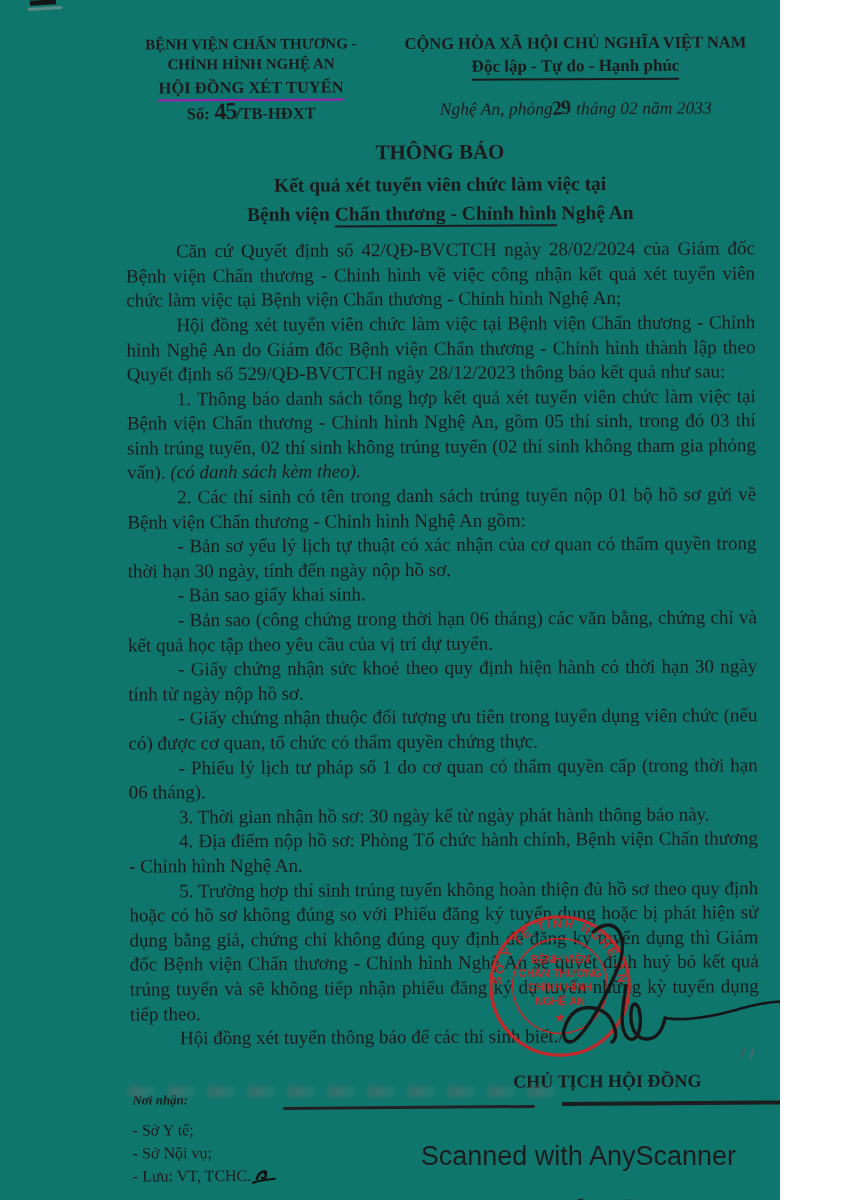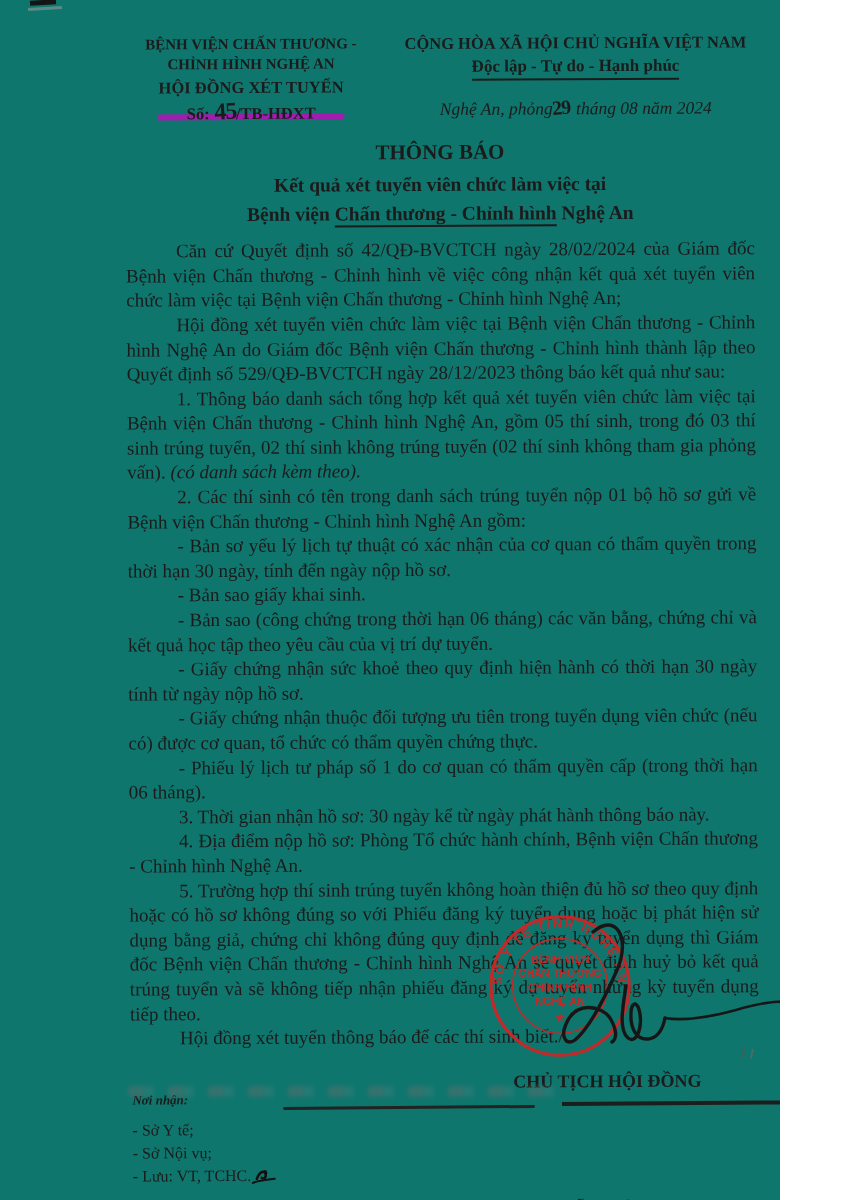--- a/index.html
+++ b/index.html
@@ -8,21 +8,21 @@
     font-family:"Liberation Serif","DejaVu Serif",serif;color:#1b1b1b;
   }
   .doc{
     position:absolute;left:0;top:0;width:849px;box-sizing:border-box;
     padding:34px 92px 0 128px;transform:rotate(-0.3deg);
   }
   
   .hdr{display:flex;align-items:flex-start;}
   .hdr-left{width:252px;text-align:center;font-weight:bold;font-size:15px;line-height:1.32;}
   .hdr-left .council{font-size:16.5px;margin-top:2px;}
-  .hdr-left .council span{border-bottom:6px solid #a21caf;padding-bottom:17px;}
+  .hdr-left .council span{border-bottom:2px solid #a21caf;padding-bottom:2px;}
   .doc-number{font-weight:bold;font-size:16.5px;margin-top:5px;}
   .hw{display:inline-block;font-weight:600;font-size:24px;line-height:14px;transform:rotate(-3deg);letter-spacing:-1px;}
   .hdr-right{flex:1;text-align:center;transform:translateX(10px);}
   .motto1{font-weight:bold;font-size:16.5px;}
   .motto2{font-weight:bold;font-size:17px;margin-top:3px;}
   .motto2 span{border-bottom:2px solid #1b1b1b;padding-bottom:2px;display:inline-block;}
   .dateline{font-style:italic;font-size:17.5px;margin-top:16px;}
   .hw2{display:inline-block;font-weight:600;font-size:20px;font-style:normal;transform:rotate(-5deg);margin:0 1px 0 0;letter-spacing:-1px;}
   
   .title{ text-align:center;margin-top:16px;}
@@ -69,21 +69,21 @@
     <div class="hdr">
       <div class="hdr-left">
         <div>BỆNH VIỆN CHẤN THƯƠNG -</div>
         <div>CHỈNH HÌNH NGHỆ AN</div>
         <div class="council"><span>HỘI ĐỒNG XÉT TUYỂN</span></div>
         <div class="doc-number"><span>Số:</span> <span class="hw">45</span><span>/TB-HĐXT</span></div>
       </div>
       <div class="hdr-right">
         <div class="motto1">CỘNG HÒA XÃ HỘI CHỦ NGHĨA VIỆT NAM</div>
         <div class="motto2"><span>Độc lập - Tự do - Hạnh phúc</span></div>
-        <div class="dateline"><span>Nghệ An, phỏng</span><span class="hw2">29</span><span> tháng 08 năm 2024</span></div>
+        <div class="dateline"><span>Nghệ An, phỏng</span><span class="hw2">29</span><span> tháng 02 năm 2033</span></div>
       </div>
     </div>
 
     <div class="title">
       <div class="t1">THÔNG BÁO</div>
       <div class="t2">Kết quả xét tuyển viên chức làm việc tại</div>
       <div class="t3"><span>Bệnh viện </span><span class="u">Chấn thương - Chỉnh hình</span><span> Nghệ An</span></div>
     </div>
 
     <div class="body">
@@ -142,14 +142,15 @@
     <path d="M167,100 C184,103 212,99 238,92 C262,85 284,81 298,85 C292,79 286,81 281,84" fill="none" stroke="#161616" stroke-width="2.6" stroke-linecap="round"></path>
   </svg>
 
   <div class="corner-mark"></div>
   <div class="corner-smear"></div>
   <div class="smudge"></div>
   <div class="edge-line-left"></div>
   <div class="edge-line-right"></div>
   <div class="tick-mark"></div>
 
+  <div class="scan-watermark">Scanned with AnyScanner</div>
 
 </div>
 
 </body></html>

